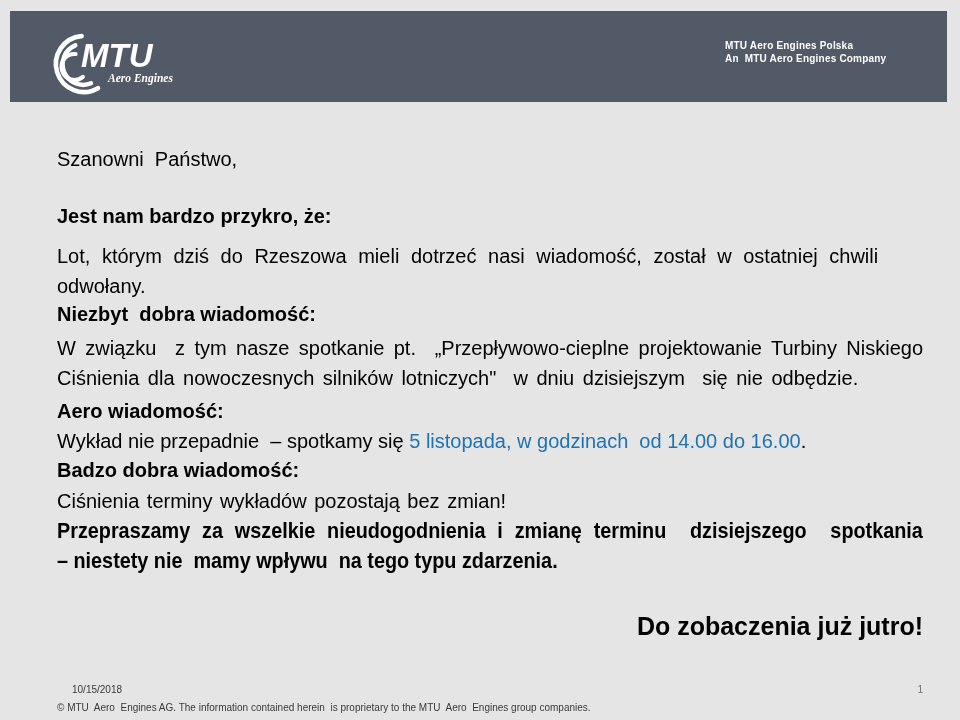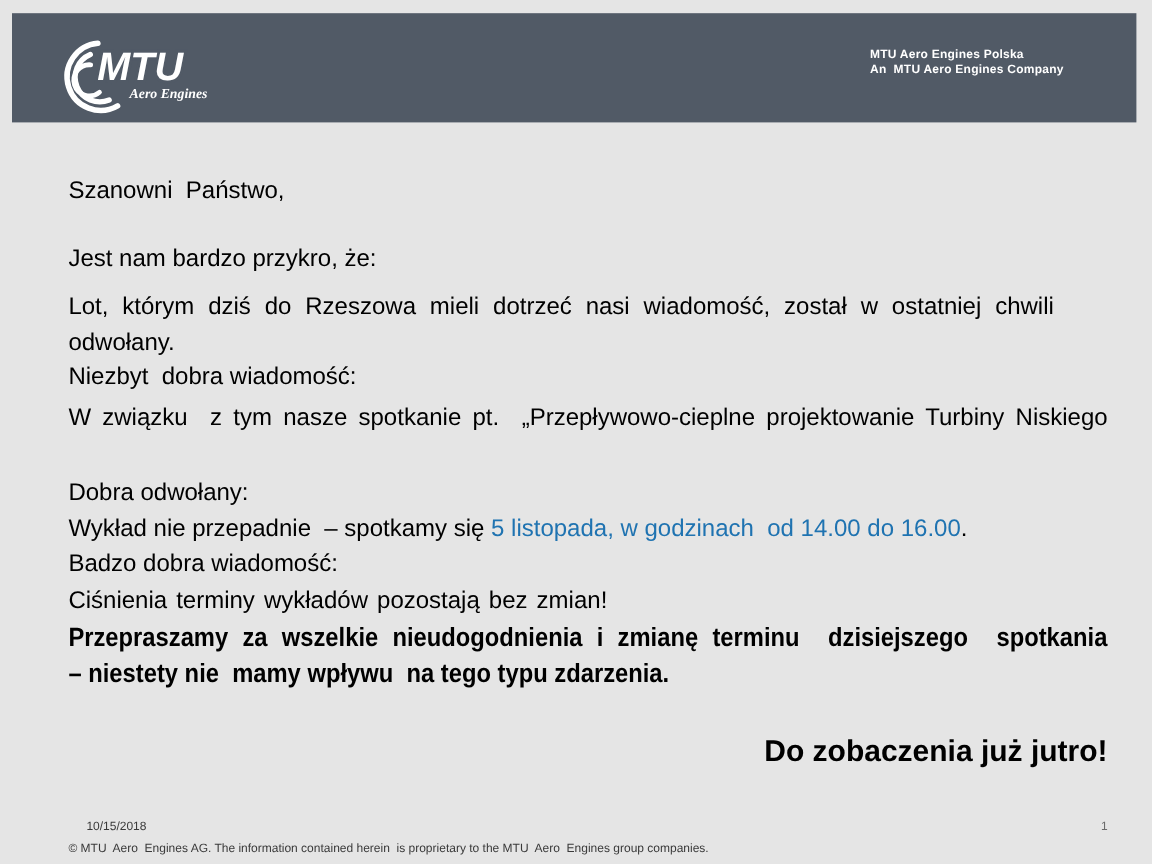--- a/index.html
+++ b/index.html
@@ -10,21 +10,21 @@
   
   .bar{position:absolute;left:10px;top:11px;width:937px;height:91px;background:#515a66;}
   .logo-wrap{position:absolute;left:40px;top:17px;width:130px;height:74px;}
   .bar-right{
     position:absolute;left:715px;top:29px;color:#ffffff;
     font-size:10px;font-weight:bold;line-height:12.5px;letter-spacing:.2px;white-space:nowrap;
   }
   
   .content{position:absolute;left:57px;top:12px;width:866px;height:720px;}
   .line{position:absolute;left:0;width:100%;font-size:20px;line-height:30px;white-space:normal;}
-  .bold{font-weight:normal;}
+  .bold{font-weight:bold;}
   .jst{text-align:justify;text-align-last:justify;}
   .ws6{word-spacing:6px;}
   .ws3{word-spacing:3px;}
   .t-greeting{top:132px;}
   .t-h1{top:189px;}
   .t-p1{top:229px;}
   .t-h2{top:287px;}
   .t-p2{top:321px;}
   .t-h3{top:384px;}
   .t-p3{top:414px;}
@@ -73,23 +73,24 @@
 
     <div class="line t-p1">
       <div class="ws6">Lot, którym dziś do Rzeszowa mieli dotrzeć nasi wiadomość, został w ostatniej chwili</div>
       <div>odwołany.</div>
     </div>
 
     <div class="line t-h2 bold">Niezbyt&nbsp; dobra wiadomość:</div>
 
     <div class="line t-p2">
       <div class="jst">W związku&nbsp; z tym nasze spotkanie pt.&nbsp; „Przepływowo-cieplne projektowanie Turbiny Niskiego</div>
+      <div class="ws3">Ciśnienia dla nowoczesnych silników lotniczych"&nbsp; w dniu dzisiejszym&nbsp; się nie odbędzie.</div>
     </div>
 
-    <div class="line t-h3 bold">Dobra odwołany:</div>
+    <div class="line t-h3 bold">Aero wiadomość:</div>
 
     <div class="line t-p3"><span>Wykład nie przepadnie&nbsp; – spotkamy się </span><span style="color: rgb(31, 115, 177);">5 listopada, w godzinach&nbsp; od 14.00 do 16.00</span><span>.</span></div>
 
     <div class="line t-h4 bold">Badzo dobra wiadomość:</div>
 
     <div class="line t-p4">Ciśnienia terminy wykładów pozostają bez zmian!</div>
 
     <div class="line t-p5 condensed">
       <div class="jst">Przepraszamy za wszelkie nieudogodnienia i zmianę terminu&nbsp; dzisiejszego&nbsp; spotkania</div>
       <div>– niestety nie&nbsp; mamy wpływu&nbsp; na tego typu zdarzenia.</div>

